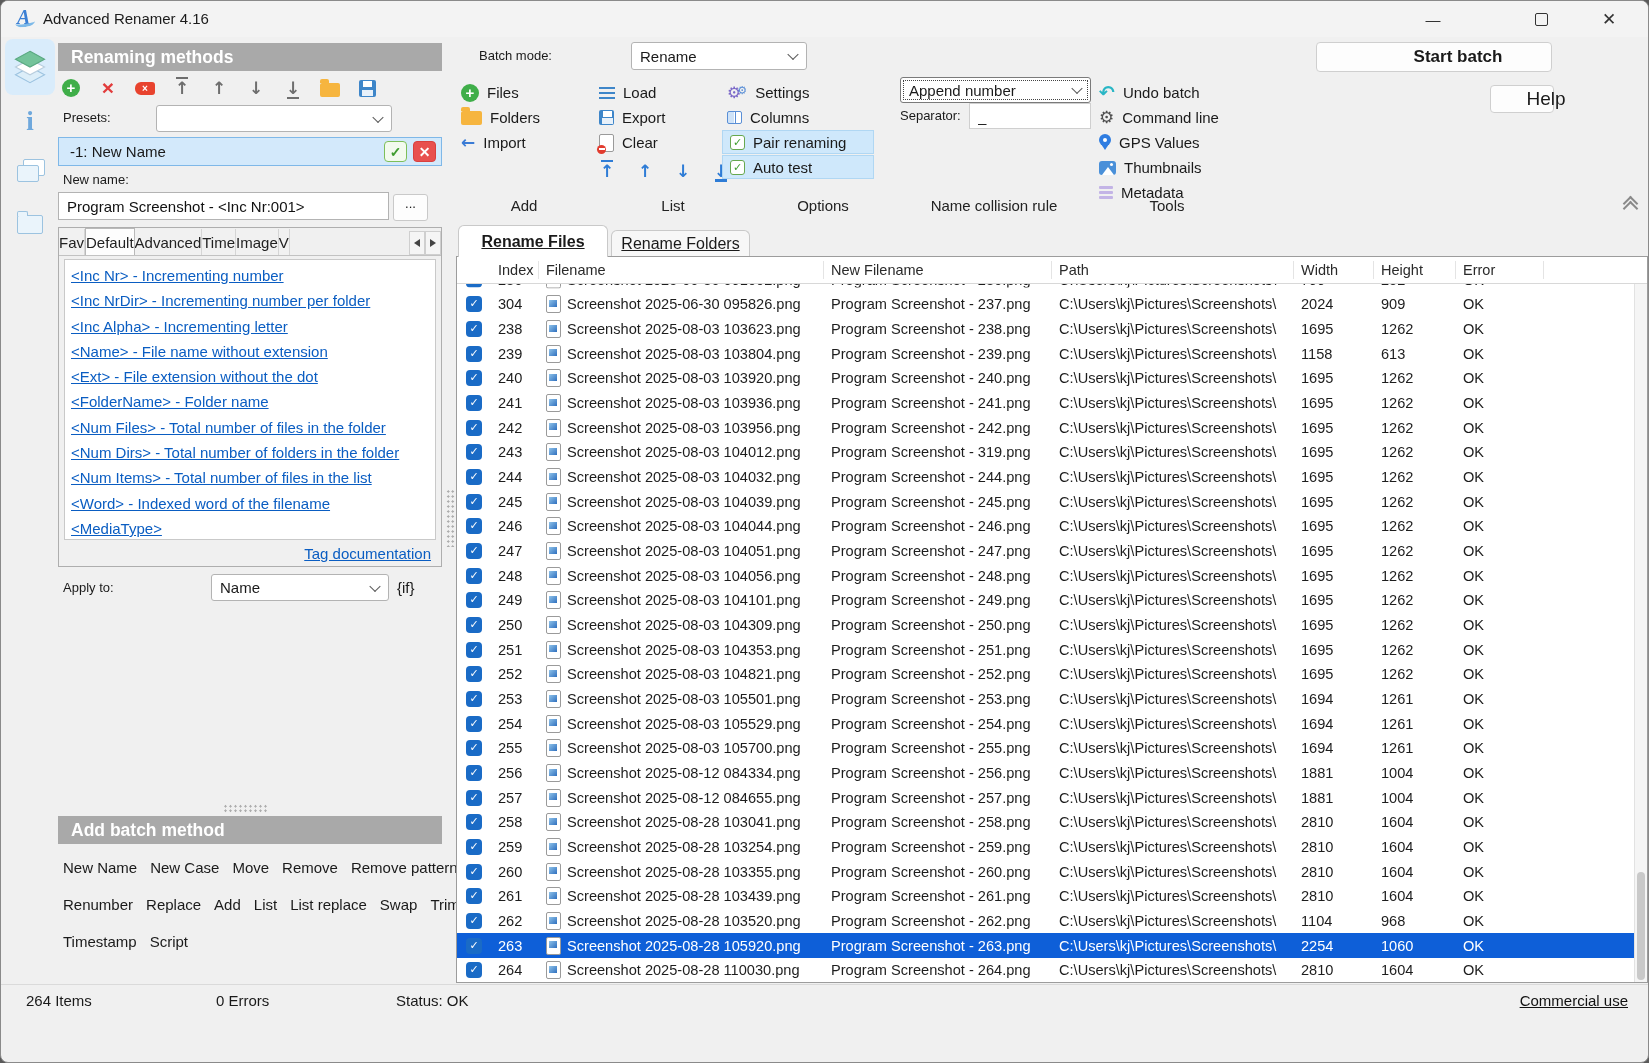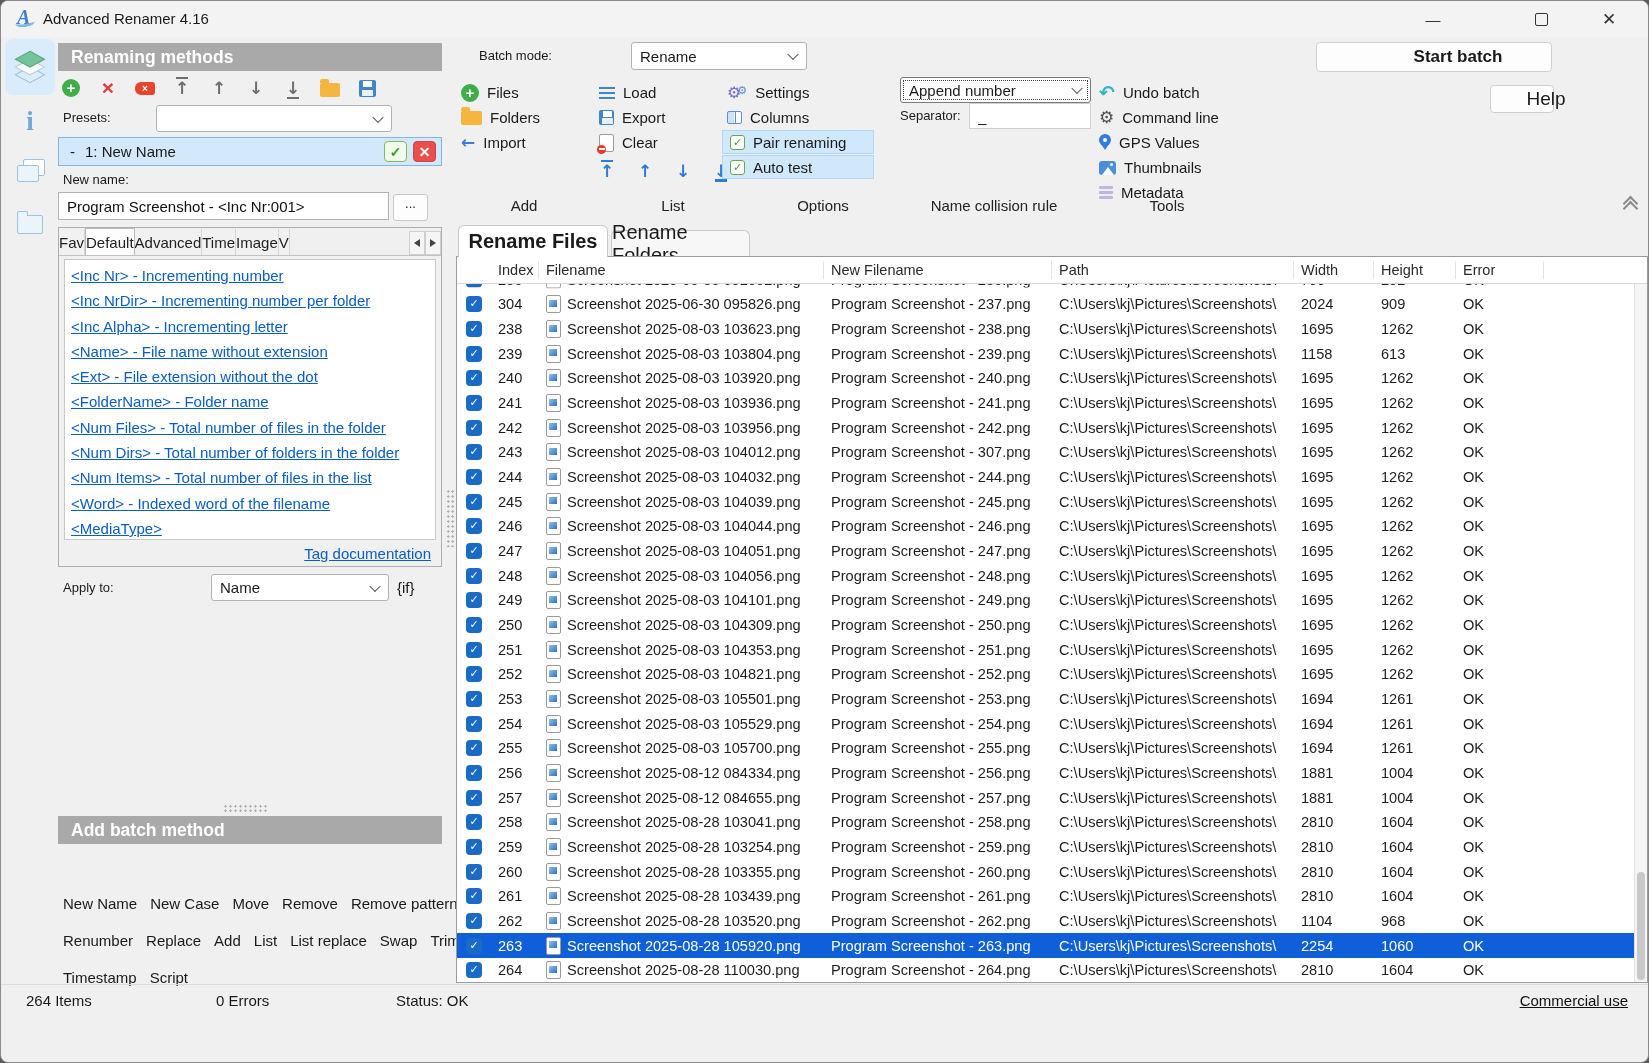--- a/index.html
+++ b/index.html
@@ -61,21 +61,21 @@
   .tri-l{width:0;height:0;border-top:4px solid transparent;border-bottom:4px solid transparent;border-right:6px solid #444;}
   .tri-r{width:0;height:0;border-top:4px solid transparent;border-bottom:4px solid transparent;border-left:6px solid #444;}
   .links-box{position:absolute;left:5px;top:31px;right:5px;height:281px;background:#fff;border:1px solid #c9c9c9;box-sizing:border-box;padding:3px 6px;overflow:hidden;}
   .taglink{display:block;color:#0a5dc2;text-decoration:underline;font-size:15px;line-height:25.3px;white-space:nowrap;}
   .tagdoc{position:absolute;right:10px;bottom:4px;color:#0a5dc2;text-decoration:underline;font-size:15px;}
   .if-badge{position:absolute;left:396px;top:578px;font-size:15px;}
   
   .split-v{position:absolute;left:445px;top:488px;width:9px;height:58px;background:radial-gradient(#adadad 1.1px,transparent 1.2px);background-size:4.5px 5px;}
   .split-h{position:absolute;left:222px;top:803px;width:46px;height:9px;background:radial-gradient(#adadad 1.1px,transparent 1.2px);background-size:5px 4.5px;}
   .abm-words{position:absolute;display:flex;gap:13px;font-size:15px;}
-  .abm-words span{white-space:nowrap;margin-top:36px;}
+  .abm-words span{white-space:nowrap;}
   
   .tb-item{display:flex;align-items:center;gap:8px;height:25px;font-size:15px;white-space:nowrap;}
   .tb-check{margin-left:-5px;padding:0 7px;background:#cfe8fb;border:1px solid #b0d7f3;box-sizing:border-box;height:24px;margin-bottom:1px;}
   .cbx-green{width:15px;height:15px;background:#fff;border:1.6px solid #67a84f;border-radius:3px;color:#3f9d2f;font:bold 11px/14px "DejaVu Sans",sans-serif;text-align:center;box-sizing:border-box;}
   .ic-list{width:16px;height:14px;background:linear-gradient(#3e86c9 0 2.4px,transparent 2.4px 5px) 0 1px/16px 5px repeat-y;}
   .ic-page{width:13px;height:16px;background:#fff;border:1px solid #9a9a9a;border-radius:2px;position:relative;}
   .ic-page::after{content:"";position:absolute;left:-3px;bottom:-3px;width:9px;height:9px;border-radius:50%;background:radial-gradient(circle,#e23b2e 60%,#e23b2e 100%);background:#e23b2e;box-shadow:inset 0 0 0 0 #fff;}
   .ic-page i{position:absolute;left:-1.5px;bottom:0.5px;width:6px;height:1.8px;background:#fff;z-index:2;}
   .ic-gears{font-size:16px;color:#7b68c8;line-height:1;}
   .ic-gears em{font-style:normal;font-size:11px;color:#5a8fd6;margin-left:-4px;vertical-align:top;}
@@ -90,21 +90,21 @@
   .ic-thumb::before{content:"";position:absolute;right:3px;top:2px;width:3px;height:3px;background:#fff;border-radius:50%;}
   .ic-thumb::after{content:"";position:absolute;left:3px;bottom:0;border-left:6px solid transparent;border-right:6px solid transparent;border-bottom:8px solid #fff;}
   .ic-meta{width:14px;height:3px;background:#c3b4e6;border-radius:1px;box-shadow:0 5px 0 #c3b4e6,0 10px 0 #c3b4e6;margin-bottom:10px;}
   .ic-import{color:#3a7bd5;font:bold 17px/17px "DejaVu Sans",sans-serif;}
   .caption{position:absolute;top:196px;text-align:center;font-size:15px;color:#222;}
   .btn{position:absolute;background:#fdfdfd;border:1px solid #cfcfcf;border-radius:4px;display:flex;align-items:center;justify-content:center;box-sizing:border-box;padding-left:48px;}
   .collapse{position:absolute;left:1620px;top:196px;width:18px;height:16px;}
   .collapse i{position:absolute;left:4px;width:9px;height:9px;border-left:2px solid #8a8a8a;border-top:2px solid #8a8a8a;transform:rotate(45deg);}
   .collapse i:nth-child(1){top:1px;} .collapse i:nth-child(2){top:6px;}
   
-  .ftab{position:absolute;box-sizing:border-box;display:flex;align-items:center;justify-content:center;font-size:20px;border:1px solid #c9c9c9;border-bottom:none;border-radius:6px 6px 0 0;}
+  .ftab{position:absolute;box-sizing:border-box;display:flex;align-items:center;justify-content:center;font-size:16px;border:1px solid #c9c9c9;border-bottom:none;border-radius:6px 6px 0 0;text-decoration:underline;}
   .ftab.active{left:457px;top:224px;width:150px;height:32px;background:#fff;font-weight:bold;z-index:3;}
   .ftab.idle{left:610px;top:229px;width:139px;height:26px;background:#f7f7f7;z-index:1;}
   .listbox{position:absolute;left:455px;top:255px;width:1192px;height:727px;background:#fff;border:1px solid #9c9c9c;box-sizing:border-box;z-index:2;}
   .grid{display:grid;grid-template-columns:34px 48px 285px 228px 242px 80px 82px 88px 1fr;align-items:center;height:100%;}
   .lb-header{position:absolute;left:0;top:0;right:0;height:26px;border-bottom:1px solid #d8d8d8;font-size:14.5px;color:#2a2a2a;background:#fff;z-index:4;}
   .lb-header .th{padding-left:7px;border-right:1px solid #e4e4e4;height:18px;line-height:18px;white-space:nowrap;overflow:hidden;}
   .lb-header .th.nob{border-right:none;}
   .lb-body{position:absolute;left:0;top:26px;right:13px;bottom:0;overflow:hidden;}
   .trow{height:24.68px;font-size:14.6px;color:#1d1d1d;}
   .trow .cell{white-space:nowrap;overflow:hidden;padding-left:7px;}
@@ -195,21 +195,21 @@
       </span>
   </div>
 
   <span class="label" style="left:62px;top:109px;">Presets:</span>
   <div class="dd" style="left:155px;top:104px;width:236px;height:27px;">
       <span class="chev"></span>
     </div>
 
   <div class="method-bar">
     <span style="margin-left:11px;">-</span>
-    <span style="margin-left:10px;">1: New Name</span>
+    <span style="">1: New Name</span>
     <span class="mb-btn mb-check">✓</span>
     <span class="mb-btn mb-x">✕</span>
   </div>
 
   <span class="label" style="left:62px;top:171px;">New name:</span>
   <input class="input" style="left: 57px; top: 191px; width: 331px; height: 28px;" value="Program Screenshot - &lt;Inc Nr:001&gt;">
   <div class="more-btn">...</div>
 
   <div class="tag-panel">
     <div class="tp-tabs">
@@ -539,21 +539,21 @@
 
         <div class="trow grid">
           <div class="cell cbc">
             <span class="cb"></span>
           </div>
           <div class="cell">243</div>
           <div class="cell fnc">
             <span class="ficon"></span>
             <span>Screenshot 2025-08-03 104012.png</span>
           </div>
-          <div class="cell">Program Screenshot - 307.png</div>
+          <div class="cell">Program Screenshot - 319.png</div>
           <div class="cell">C:\Users\kj\Pictures\Screenshots\</div>
           <div class="cell">1695</div>
           <div class="cell">1262</div>
           <div class="cell">OK</div>
           <div class="cell"></div>
         </div>
 
         <div class="trow grid">
           <div class="cell cbc">
             <span class="cb"></span>

